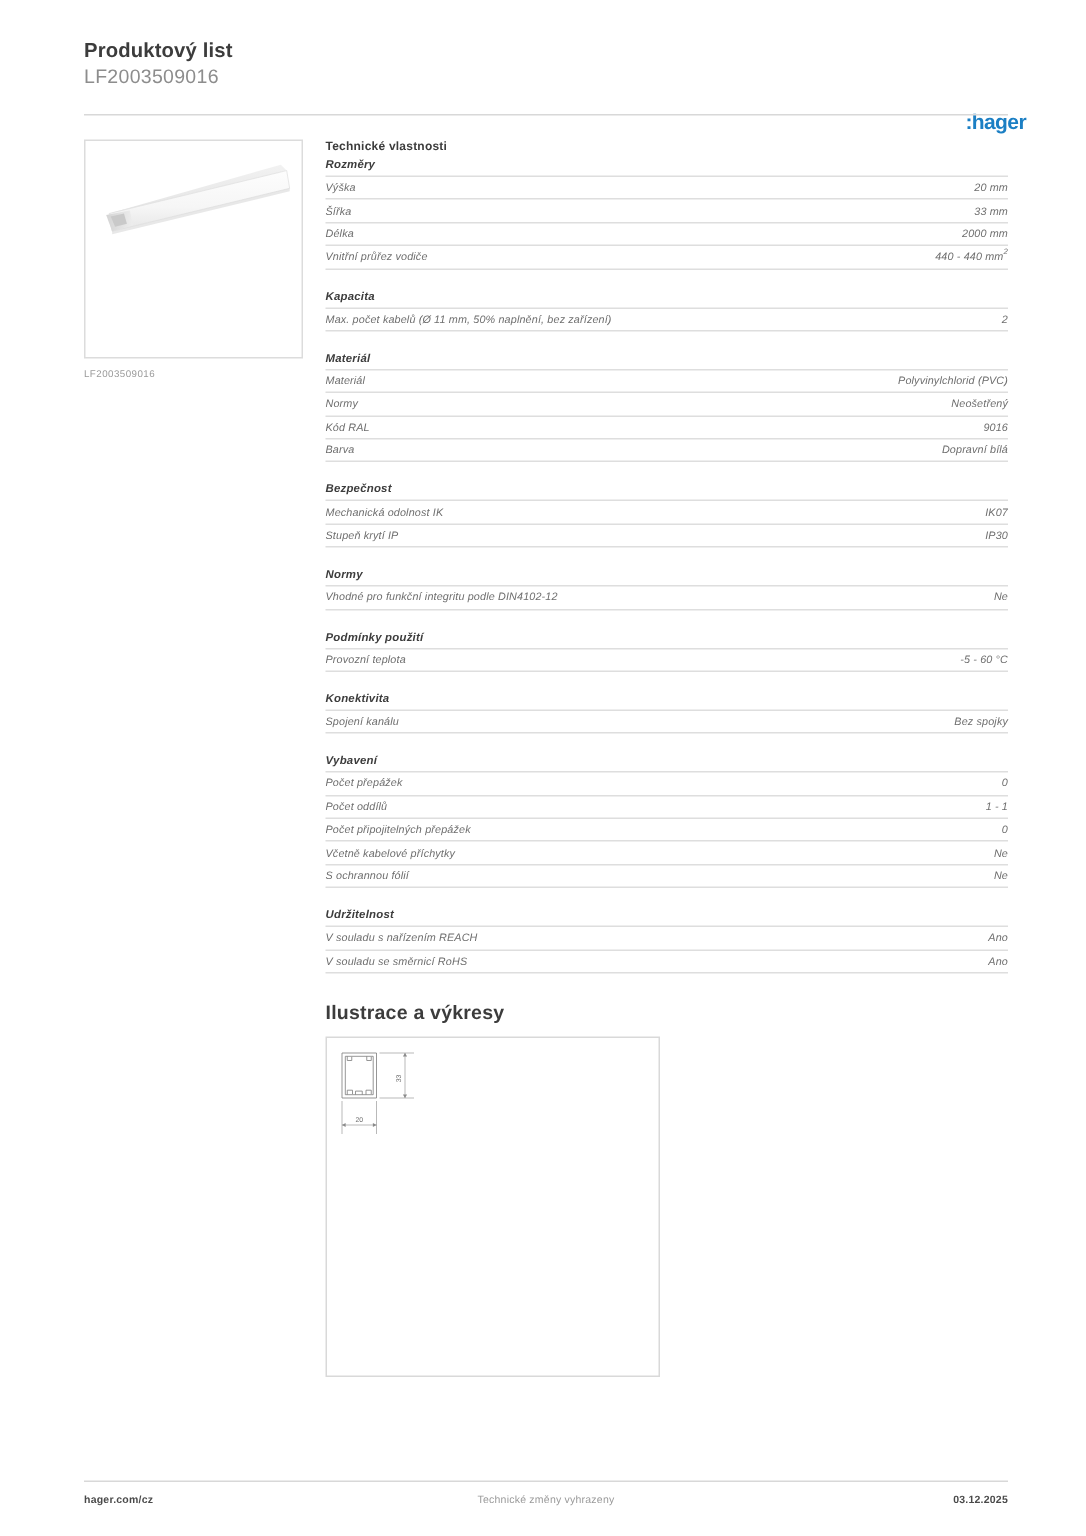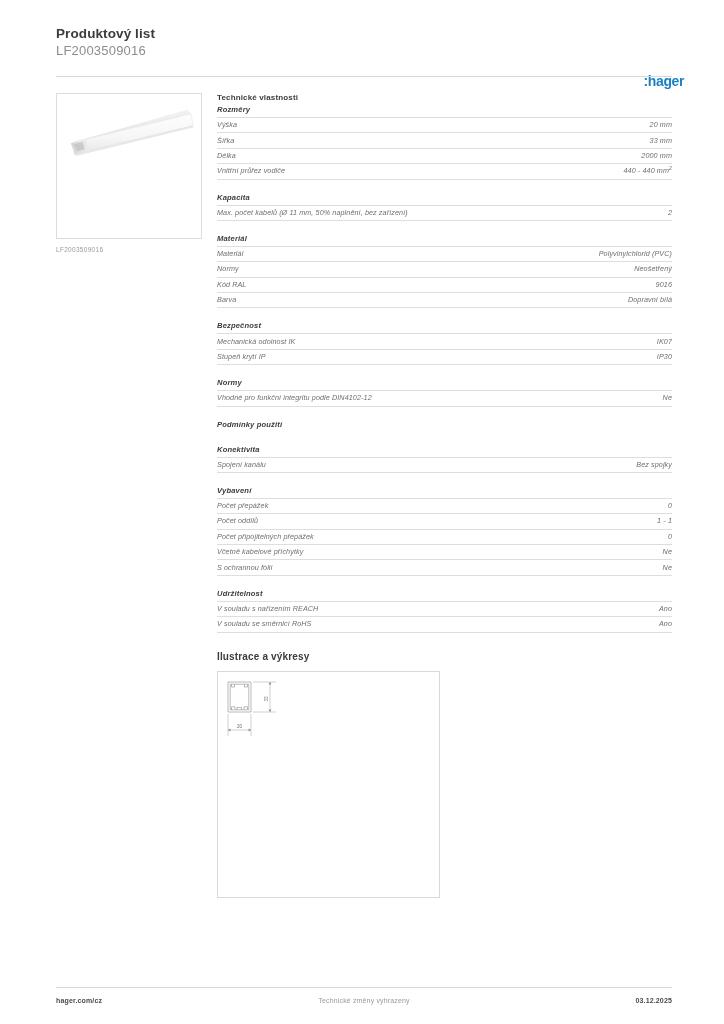--- a/index.html
+++ b/index.html
@@ -150,21 +150,21 @@
     font-size: 5.2px;
     vertical-align: super;
     line-height: 0;
   }
 
   
   .illus-section {
     margin-top: 18px;
   }
   .illus-title {
-    font-size: 10px;
+    font-size: 13px;
     font-weight: bold;
     color: #3c3c3c;
     letter-spacing: 0.15px;
     margin-bottom: 9px;
   }
   .illus-box {
     width: 223px;
     height: 227px;
     border: 1px solid #d9d9d9;
     box-sizing: border-box;
@@ -326,20 +326,24 @@
         </div>
         <div class="spec-group">
           <div class="group-title">Normy</div>
           <div class="spec-row">
             <div class="spec-label">Vhodné pro funkční integritu podle DIN4102-12</div>
             <div class="spec-value"><span>Ne</span></div>
           </div>
         </div>
         <div class="spec-group">
           <div class="group-title">Podmínky použití</div>
+          <div class="spec-row">
+            <div class="spec-label">Provozní teplota</div>
+            <div class="spec-value"><span>-5 - 60 °C</span></div>
+          </div>
         </div>
         <div class="spec-group">
           <div class="group-title">Konektivita</div>
           <div class="spec-row">
             <div class="spec-label">Spojení kanálu</div>
             <div class="spec-value"><span>Bez spojky</span></div>
           </div>
         </div>
         <div class="spec-group">
           <div class="group-title">Vybavení</div>

